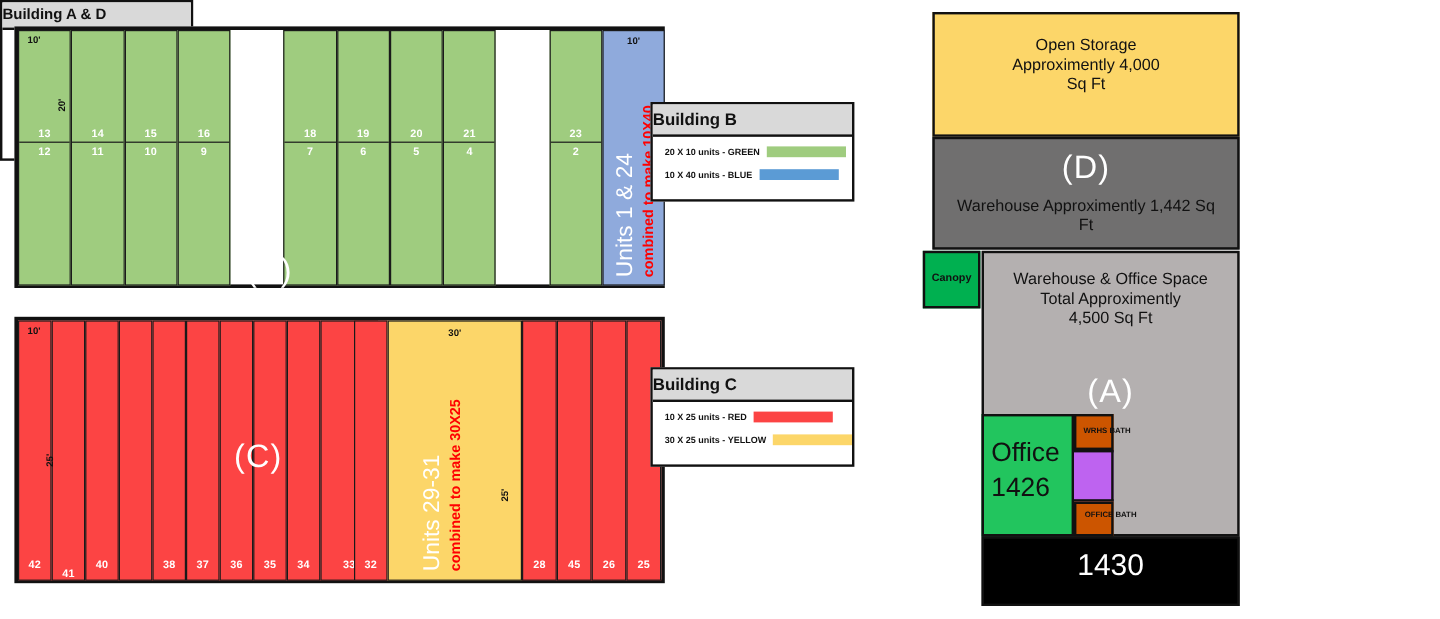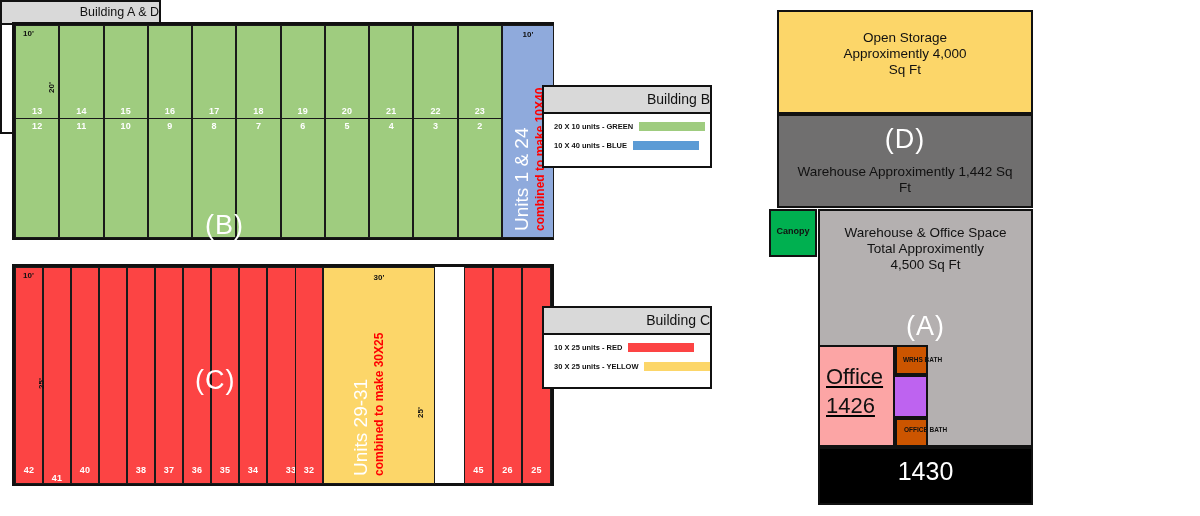--- a/index.html
+++ b/index.html
@@ -104,24 +104,25 @@
 
   
   .legend-box {
     position: absolute;
     border: 2.5px solid #111111;
     background: #ffffff;
   }
   .legend-title {
     border-bottom: 2.5px solid #111111;
     background: #D9D9D9;
-    text-align: right;
+    text-align: left;
     font-size: 14px;
     color: #111111;
     padding: 4px 0 5px 0;
+    font-weight: bold;
   }
   .legend-rows { padding: 8px 0 0 0; }
   .legend-row {
     display: flex;
     align-items: center;
     margin: 0 16px 10px 0;
     padding: 0 8px 0 10px;
   }
   .legend-label {
     font-size: 7.5px;
@@ -194,49 +195,39 @@
       <div class="unit b-green" style="left: 88.5455px; top: 0px; width: 44.2727px; height: 213px;">
         <div style="position: absolute; left: 0px; right: 0px; top: 92px; height: 0px; border-top: 1.5px solid rgb(26, 26, 26);"></div>
         <span class="unit-num" style="top: 80px;">15</span>
         <span class="unit-num" style="top: 95px;">10</span>
       </div>
       <div class="unit b-green" style="left: 132.818px; top: 0px; width: 44.2727px; height: 213px; padding-left: 32px;">
         <div style="position: absolute; left: 0px; right: 0px; top: 92px; height: 0px; border-top: 1.5px solid rgb(26, 26, 26);"></div>
         <span class="unit-num" style="top: 80px;">16</span>
         <span class="unit-num" style="top: 95px;">9</span>
       </div>
-      <div class="unit b-green" style="left: 177.091px; top: 0px; width: 44.2727px; height: 213px;">
-        <div style="position: absolute; left: 0px; right: 0px; top: 92px; height: 0px; border-top: 1.5px solid rgb(26, 26, 26);"></div>
-        <span class="unit-num" style="top: 80px;">17</span>
-        <span class="unit-num" style="top: 95px;">8</span>
-      </div>
       <div class="unit b-green" style="left: 221.364px; top: 0px; width: 44.2727px; height: 213px;">
         <div style="position: absolute; left: 0px; right: 0px; top: 92px; height: 0px; border-top: 1.5px solid rgb(26, 26, 26);"></div>
         <span class="unit-num" style="top: 80px;">18</span>
         <span class="unit-num" style="top: 95px;">7</span>
       </div>
       <div class="unit b-green" style="left: 265.636px; top: 0px; width: 44.2727px; height: 213px;">
         <div style="position: absolute; left: 0px; right: 0px; top: 92px; height: 0px; border-top: 1.5px solid rgb(26, 26, 26);"></div>
         <span class="unit-num" style="top: 80px;">19</span>
         <span class="unit-num" style="top: 95px;">6</span>
       </div>
       <div class="unit b-green" style="left: 309.909px; top: 0px; width: 44.2727px; height: 213px;">
         <div style="position: absolute; left: 0px; right: 0px; top: 92px; height: 0px; border-top: 1.5px solid rgb(26, 26, 26);"></div>
         <span class="unit-num" style="top: 80px;">20</span>
         <span class="unit-num" style="top: 95px;">5</span>
       </div>
       <div class="unit b-green" style="left: 354.182px; top: 0px; width: 44.2727px; height: 213px;">
         <div style="position: absolute; left: 0px; right: 0px; top: 92px; height: 0px; border-top: 1.5px solid rgb(26, 26, 26);"></div>
         <span class="unit-num" style="top: 80px;">21</span>
         <span class="unit-num" style="top: 95px;">4</span>
-      </div>
-      <div class="unit b-green" style="left: 398.455px; top: 0px; width: 44.2727px; height: 213px;">
-        <div style="position: absolute; left: 0px; right: 0px; top: 92px; height: 0px; border-top: 1.5px solid rgb(26, 26, 26);"></div>
-        <span class="unit-num" style="top: 80px;">22</span>
-        <span class="unit-num" style="top: 95px;">3</span>
       </div>
       <div class="unit b-green" style="left: 442.727px; top: 0px; width: 44.2727px; height: 213px;">
         <div style="position: absolute; left: 0px; right: 0px; top: 92px; height: 0px; border-top: 1.5px solid rgb(26, 26, 26);"></div>
         <span class="unit-num" style="top: 80px;">23</span>
         <span class="unit-num" style="top: 95px;">2</span>
       </div>
     </div>
 
   <span class="dim-label" style="left:8px; top:4px;">10'</span>
   <span class="dim-rot" style="left:32px; top:68px;">20'</span>
@@ -293,20 +284,23 @@
       </div>
       <div class="unit c-red" style="left: 224px; top: 0px; width: 28px; height: 217px;">
         <span class="unit-num" style="bottom: 8px;">34</span>
       </div>
       <div class="unit c-red" style="left: 252px; top: 0px; width: 48px; height: 217px;">
         <span class="unit-num" style="bottom: 8px;">33</span>
       </div>
       <div class="unit c-red" style="left: 280px; top: 0px; width: 28px; height: 217px;">
         <span class="unit-num" style="bottom: 8px;">32</span>
       </div>
+      <div class="unit c-red" style="left: 420px; top: 0px; width: 29px; height: 217px;">
+        <span class="unit-num" style="bottom: 8px;">28</span>
+      </div>
       <div class="unit c-red" style="left: 449px; top: 0px; width: 29px; height: 217px;">
         <span class="unit-num" style="bottom: 8px;">45</span>
       </div>
       <div class="unit c-red" style="left: 478px; top: 0px; width: 29px; height: 217px;">
         <span class="unit-num" style="bottom: 8px;">26</span>
       </div>
       <div class="unit c-red" style="left: 507px; top: 0px; width: 29px; height: 217px;">
         <span class="unit-num" style="bottom: 8px;">25</span>
       </div>
     </div>
@@ -357,21 +351,21 @@
 
 <div class="block" id="warehouse-a" style="left:818px; top:209px; width:215px; height:238px; background:#B4B0B0;">
   <div class="block-text" style="padding:14px 18px 0 18px;">
       <div>Warehouse &amp; Office Space</div>
       <div>Total Approximently</div>
       <div>4,500 Sq Ft</div>
     </div>
   <span class="big-letter" style="left:0; right:0; text-align:center; top:100px;">(A)</span>
 </div>
 
-<div class="block" id="office-1426" style="left:818px; top:345px; width:77px; height:102px; background:#fca5a5;text-decoration:underline;">
+<div class="block" id="office-1426" style="left:818px; top:345px; width:77px; height:102px; background:#22c55e;">
   <div style="font-size:22px; color:#111111; padding:16px 0 0 6px; line-height:1.3;">
     <div>Office</div>
     <div>1426</div>
   </div>
 </div>
 
 <div class="block" id="office-extension" style="left:895px; top:375px; width:33px; height:43px; background:#BE63F0; border-left:none;"></div>
 
 <div class="block" id="wrhs-bath" style="left:895px; top:345px; width:33px; height:30px; background:#CC5500;">
   <span class="bath-label" style="top:9px; left:-4px; right:-26px;">WRHS BATH</span>

